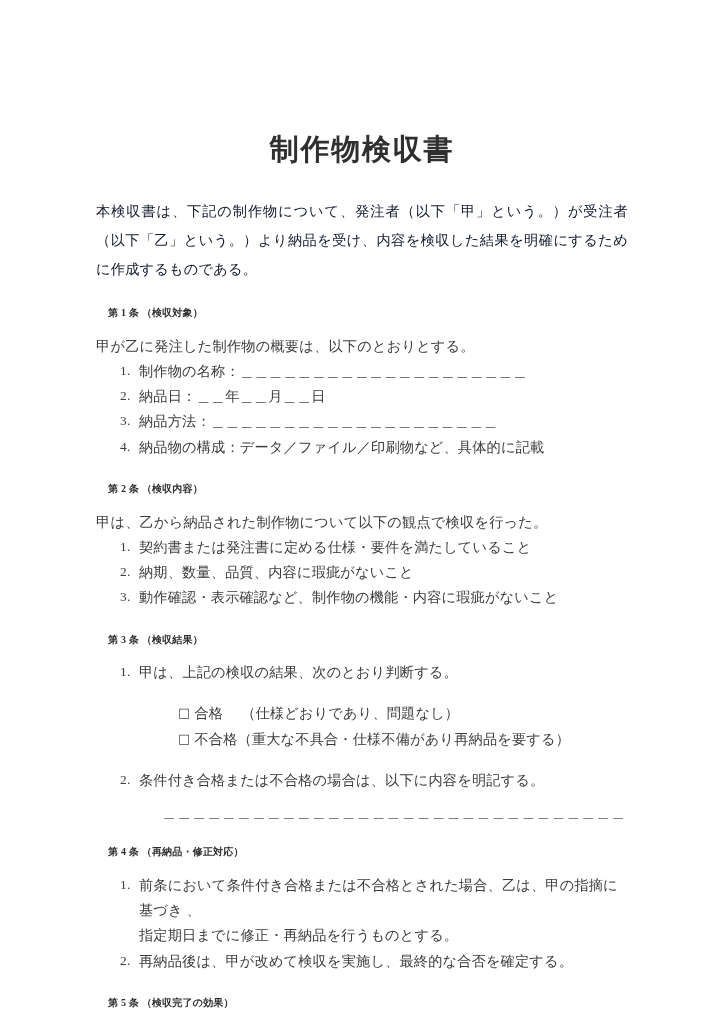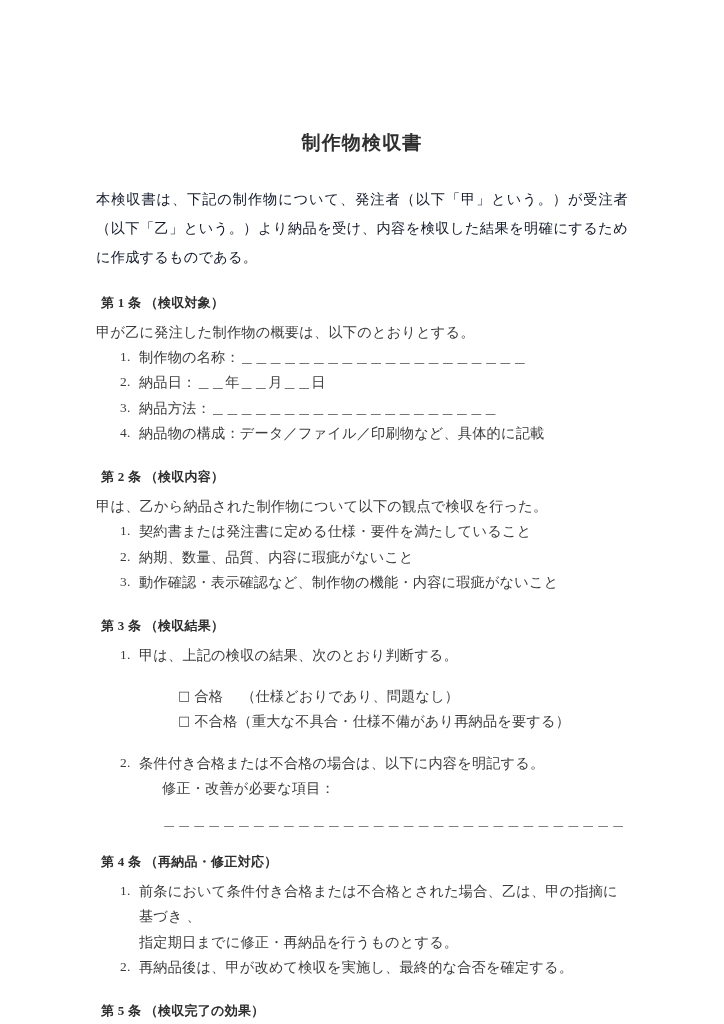--- a/index.html
+++ b/index.html
@@ -21,21 +21,21 @@
     width: 724px;
     height: 1024px;
     box-sizing: border-box;
     padding: 0 96px 0 96px;
     background: #ffffff;
   }
 
   
   .doc-title {
     text-align: center;
-    font-size: 19px;
+    font-size: 29px;
     font-weight: bold;
     letter-spacing: 0.06em;
     color: #2f2f2f;
     margin: 0;
     padding-top: 132px;
     line-height: 1.2;
   }
 
   
   .intro {
@@ -46,26 +46,26 @@
     text-align: justify;
     letter-spacing: 0.015em;
     color: #0f172a;
   }
 
   
   .article {
     margin-top: 20px;
   }
   .article-heading {
-    font-size: 13px;
+    font-size: 10px;
     font-weight: bold;
     color: #2f2f2f;
     letter-spacing: 0.02em;
     line-height: 1.75;
-    margin: 5px;
+    margin: 12px;
   }
   .article-lead {
     font-size: 14.2px;
     line-height: 1.78;
     margin: 0;
     letter-spacing: 0.015em;
   }
 
   
   ol.items {
@@ -181,21 +181,20 @@
       <li>
         <span class="cbox">□</span><span>合格</span><span class="choice-gap"></span><span>（仕様どおりであり、問題なし）</span>
       </li>
       <li>
         <span class="cbox">□</span><span>不合格</span><span>（重大な不具合・仕様不備があり再納品を要する）</span>
       </li>
     </ul>
     <ol class="items" start="2" style="counter-reset: itm 1;">
       <li>条件付き合格または不合格の場合は、以下に内容を明記する。</li>
     </ol>
-    <div class="subline">修正・改善が必要な項目：</div>
     <div class="longdash">＿＿＿＿＿＿＿＿＿＿＿＿＿＿＿＿＿＿＿＿＿＿＿＿＿＿＿＿＿＿＿＿</div>
   </section>
 
   <section class="article">
     <div class="article-heading">第 4 条 （再納品・修正対応）</div>
     <ol class="items">
       <li class="wrap">
         <span class="cont-line">前条において条件付き合格または不合格とされた場合、乙は、甲の指摘に基づき 、</span>
         <span class="cont-line">指定期日までに修正・再納品を行うものとする。</span>
       </li>

